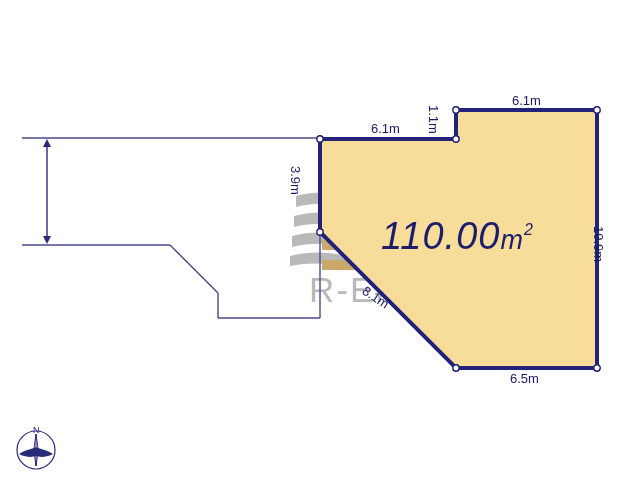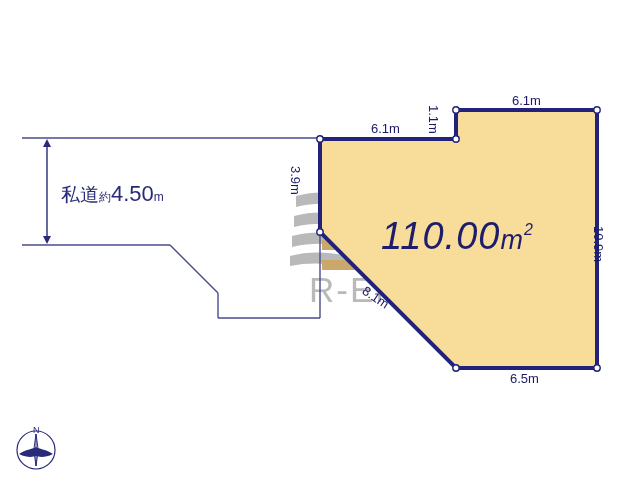--- a/index.html
+++ b/index.html
@@ -159,19 +159,16 @@
   <div class="dim-label" style="left:510px; top:371px;">6.5m</div>
 
   <div class="dim-label" style="left:368px; top:283px; transform:rotate(34deg); transform-origin:left top;">8.1m</div>
 
   <div class="dim-label" style="left:303px; top:166px; transform:rotate(90deg); transform-origin:left top;">3.9m</div>
 
   <div class="area-label" style="left:381px; top:215px;">
     <span>110.00</span><span class="unit">m</span><span class="sup">2</span>
   </div>
 
-  <div class="road-label" style="left:61px; top:181px;">
-    <span class="jp">私道</span><span class="approx">約</span><span class="num">4.50</span><span class="unit">m</span>
-  </div>
 
   <div class="compass-label" style="left:33px; top:425px;">N</div>
 
 </div>
 
 </body></html>

